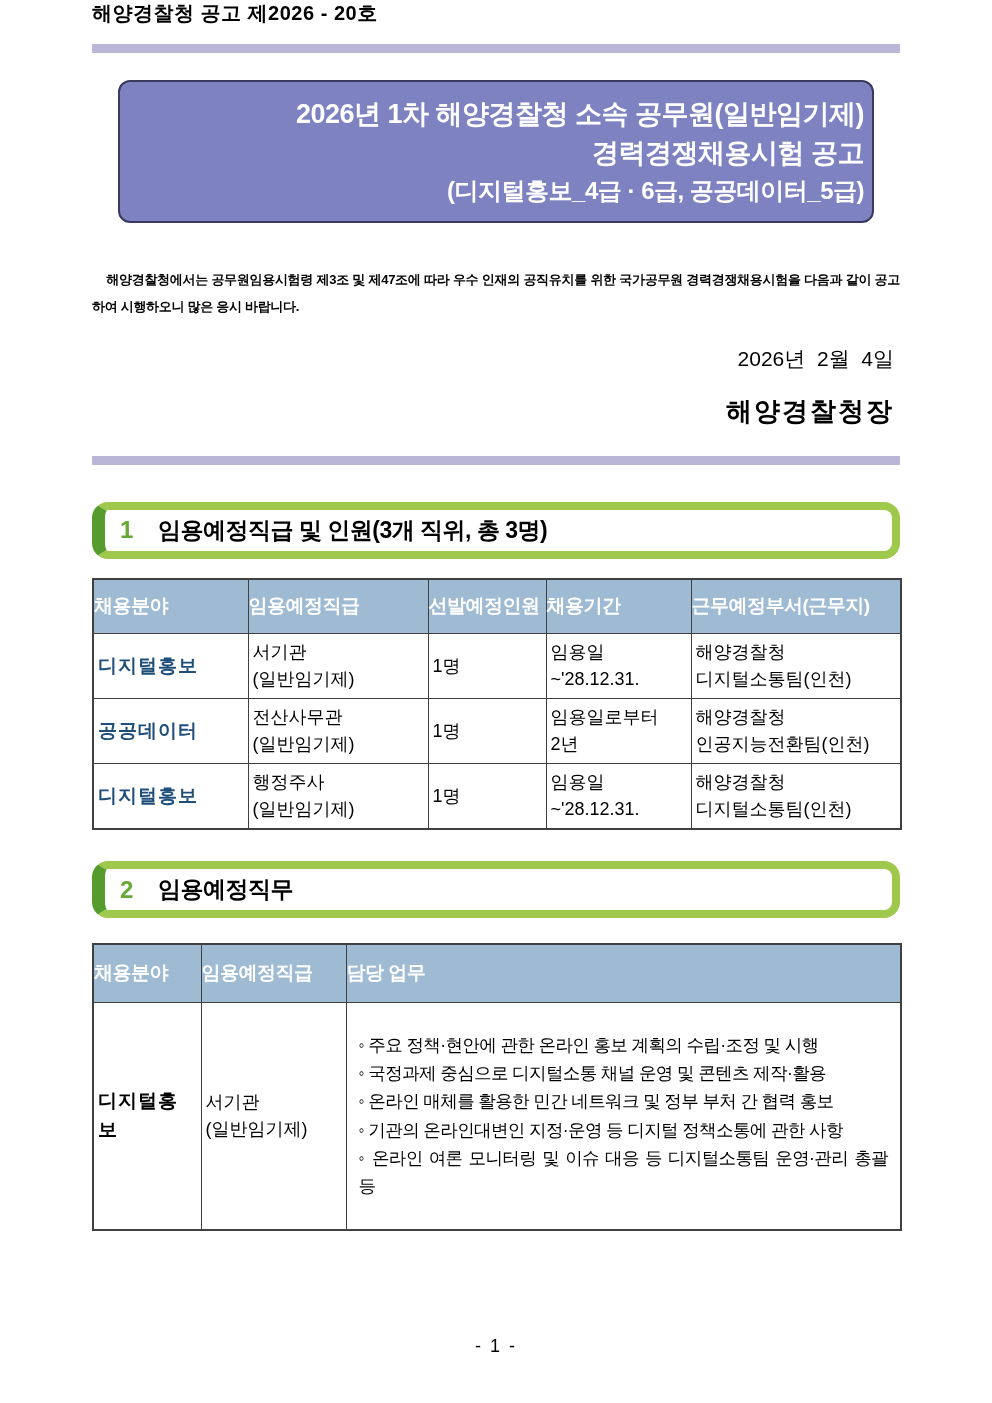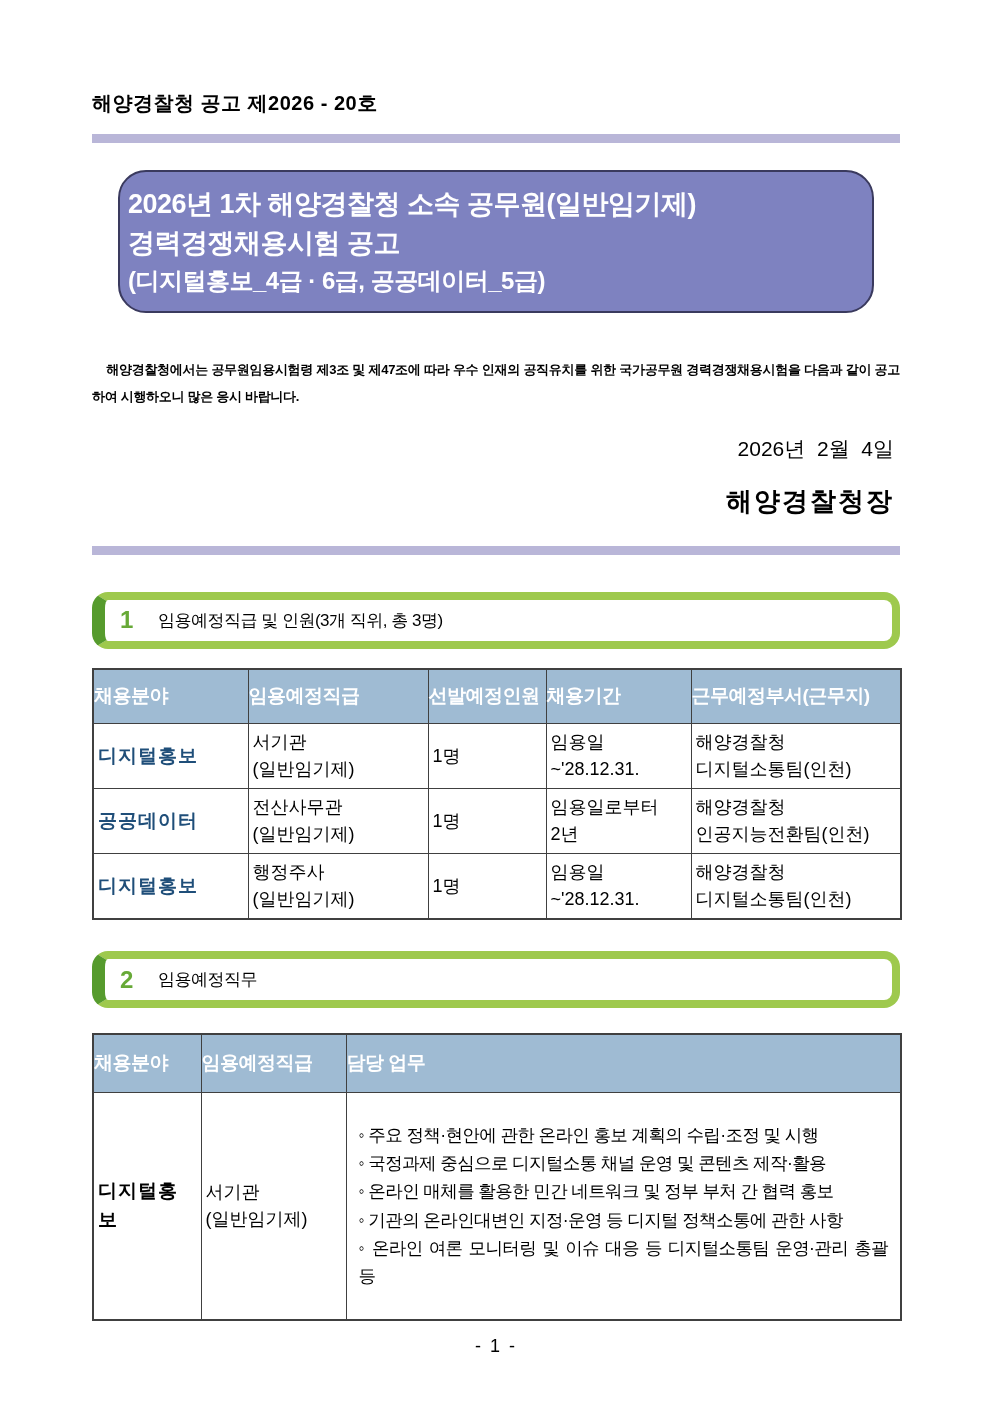--- a/index.html
+++ b/index.html
@@ -8,39 +8,38 @@
     height: 1403px;
     background: #ffffff;
     color: #000;
     font-family: "Liberation Sans", "DejaVu Sans", sans-serif;
     position: relative;
     overflow: hidden;
   }
   .content { padding: 0 92px; }
 
   .doc-number {
-    padding-top: 90px;
     font-size: 20px;
     font-weight: 600;
     letter-spacing: 0.5px;
   }
   .lav-divider {
     height: 9px;
     background: #b9b6d8;
     margin-top: 17px;
   }
   .lav-divider.second { margin-top: 27px; }
 
   .banner {
     margin: 27px 26px 0 26px;
     background: #7e82c0;
     border: 2px solid #3a3a5e;
-    border-radius: 28px;
+    border-radius: 12px;
     color: #ffffff;
-    text-align: left;
+    text-align: right;
     padding: 13px 8px 12px 8px;
     font-weight: bold;
   }
   .banner .line { font-size: 27px; line-height: 1.45; letter-spacing: -0.5px; }
   .banner .line.sub { font-size: 24px; line-height: 1.5; }
 
   .intro {
     margin-top: 44px;
     font-size: 13px;
     font-weight: bold;
@@ -72,22 +71,22 @@
     padding-left: 15px;
   }
   .section-number {
     color: #67a937;
     font-size: 24px;
     font-weight: bold;
     width: 38px;
     flex: 0 0 38px;
   }
   .section-title {
-    font-size: 17px;
-    font-weight: normal;
+    font-size: 23px;
+    font-weight: bold;
     letter-spacing: -0.5px;
   }
 
   table {
     width: 100%;
     border-collapse: collapse;
     table-layout: fixed;
     border: 2px solid #404040;
   }
   .tbl1 { margin-top: 19px; }

